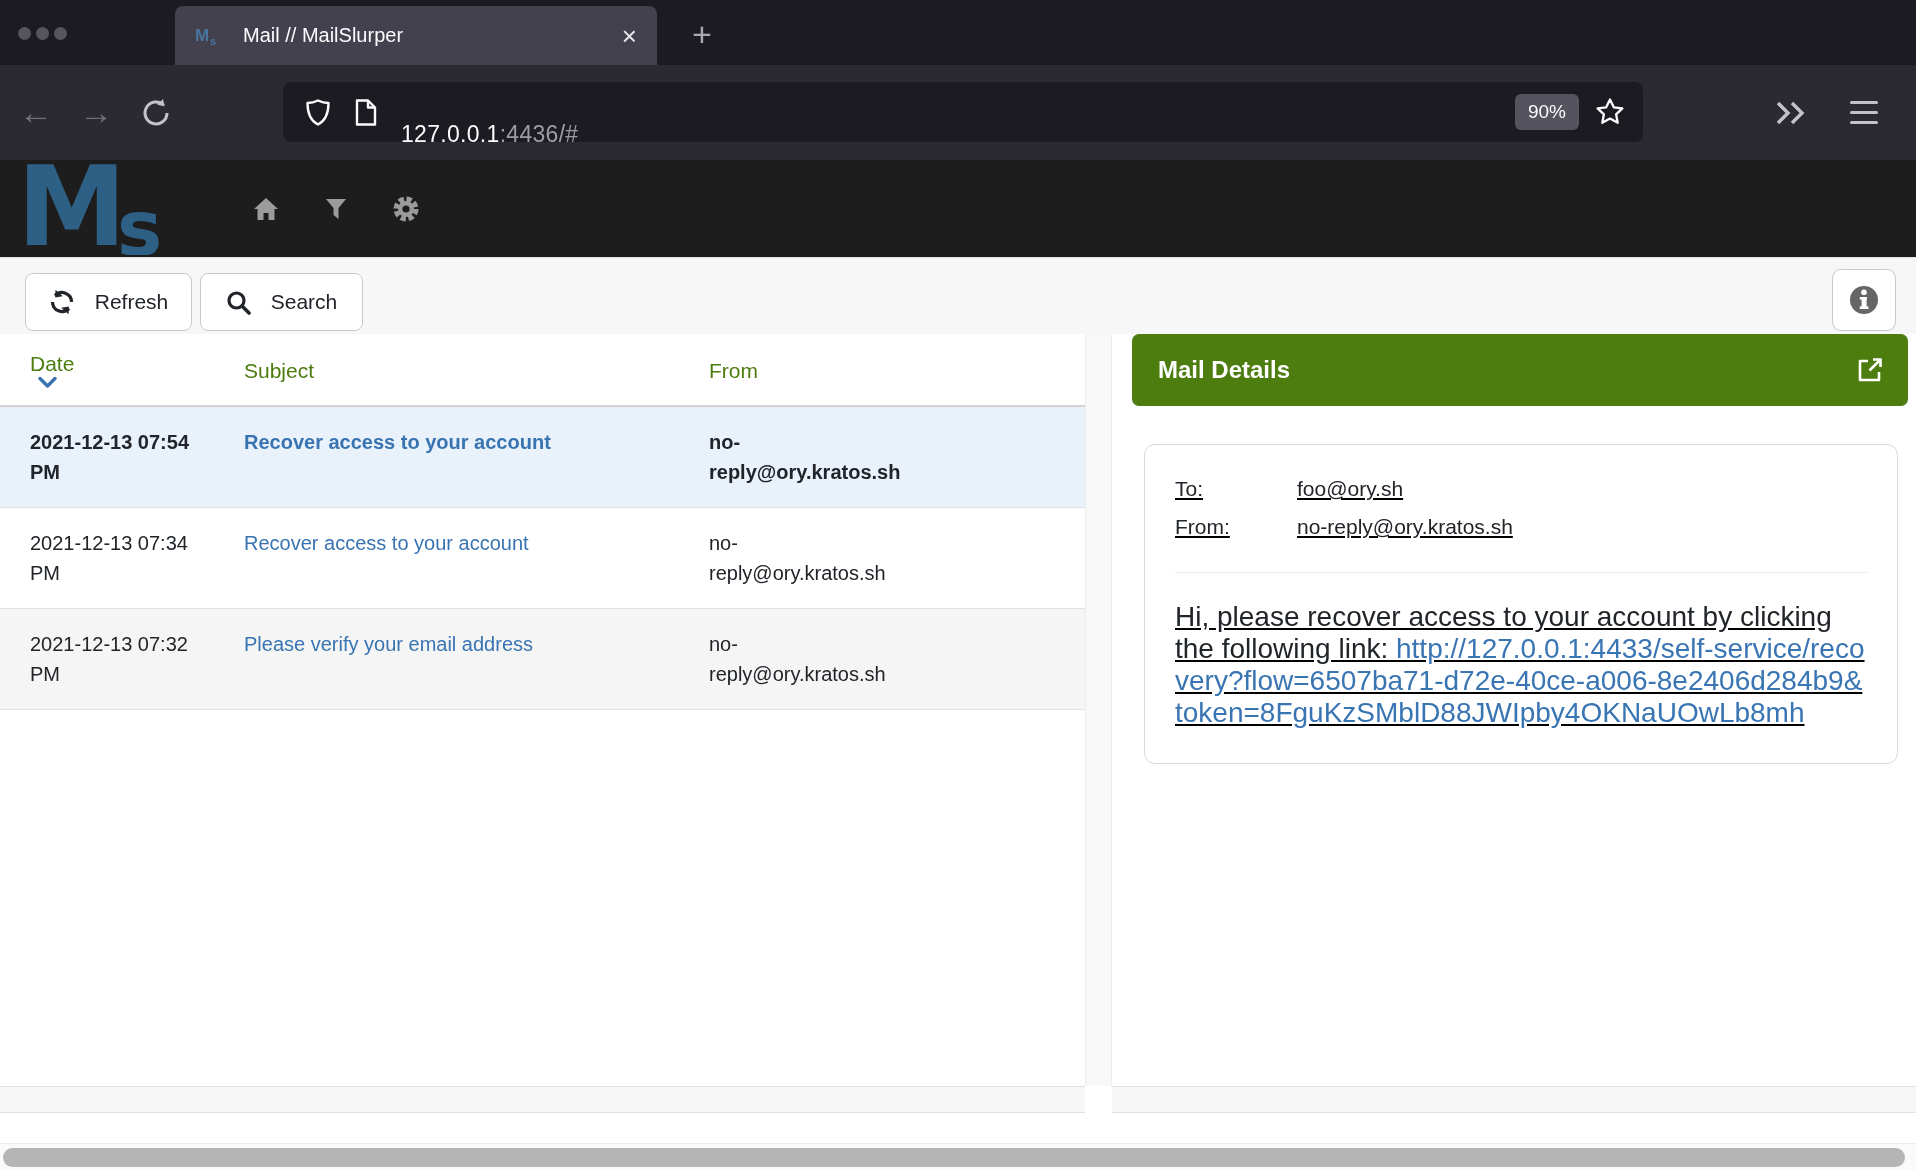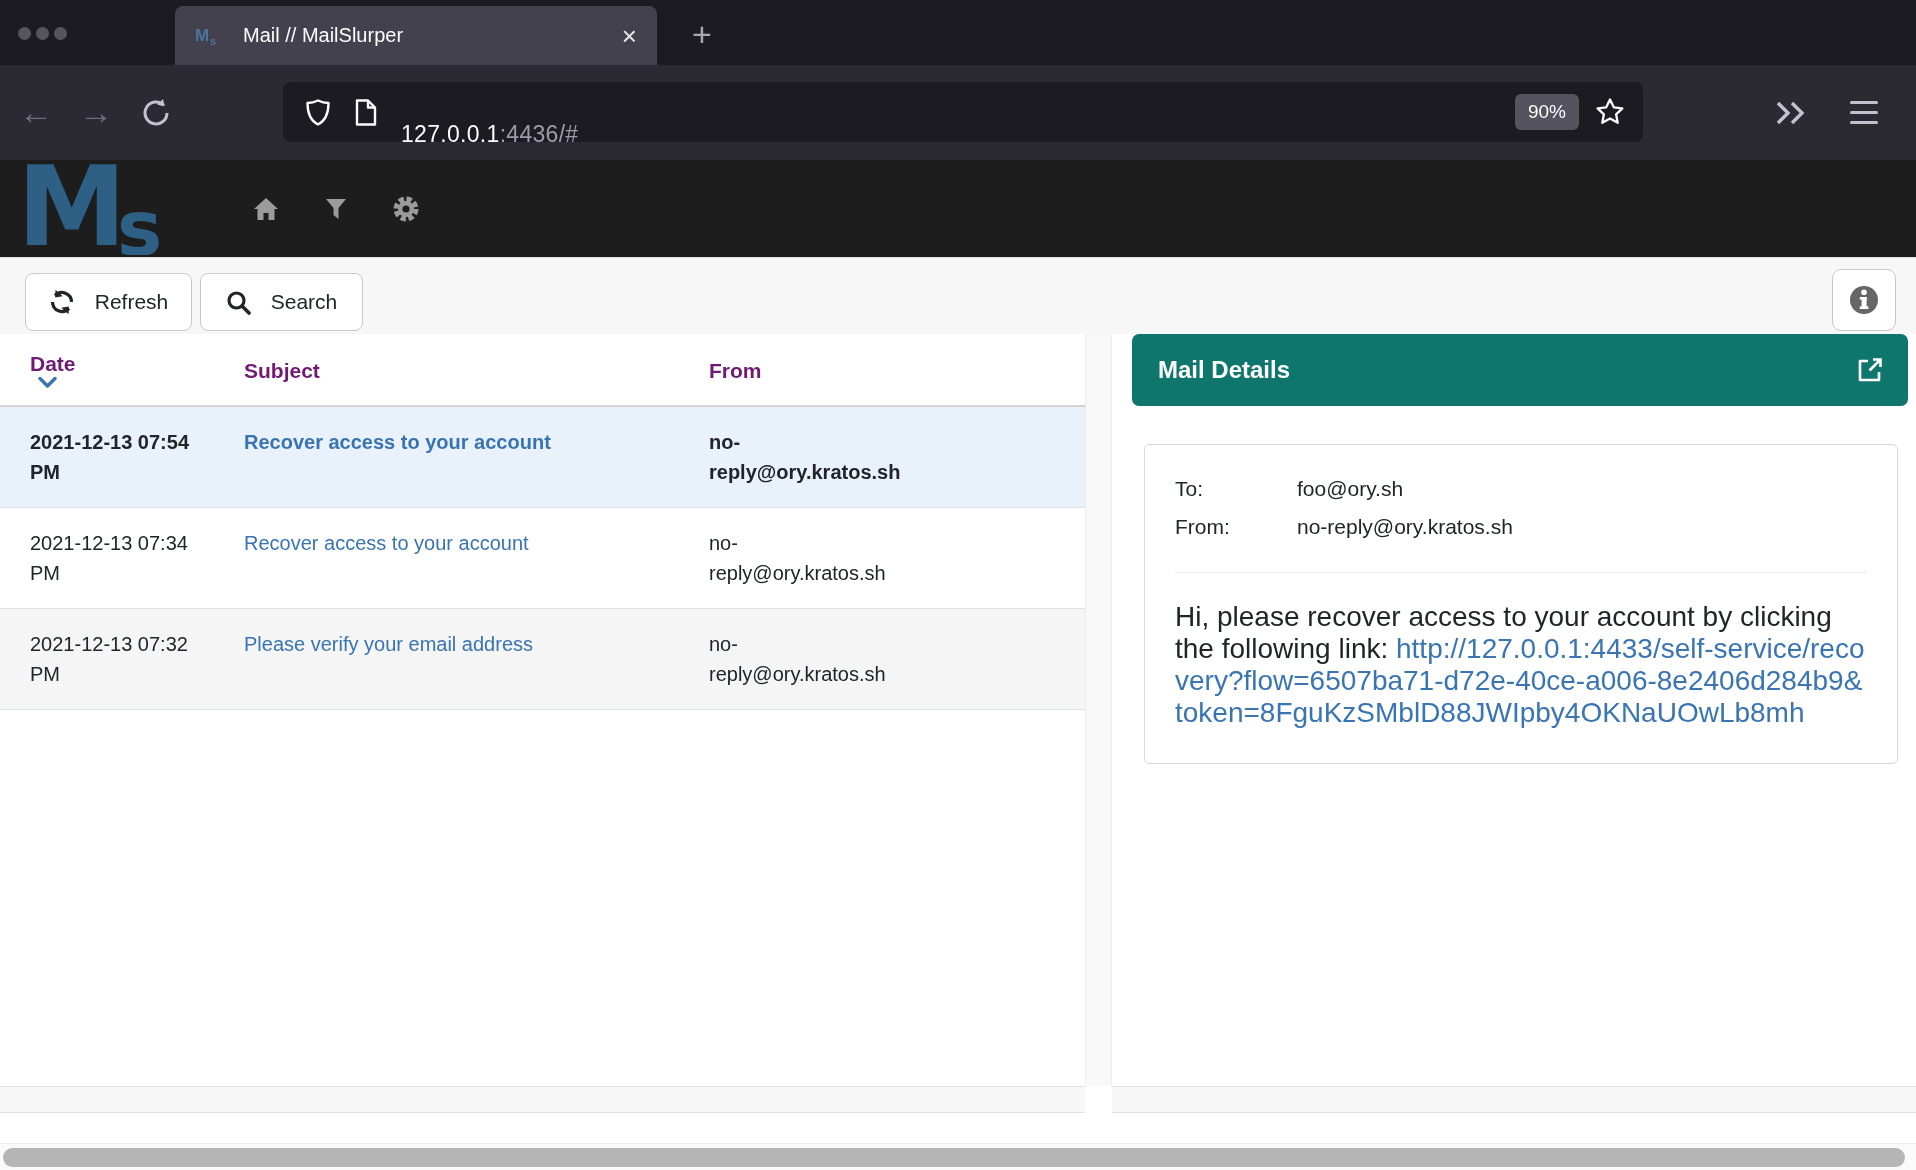--- a/index.html
+++ b/index.html
@@ -48,38 +48,38 @@
 
   
   .content { display:flex; height:752px; background:#fff; }
   .list-panel { width:1085px; background:#fff; }
   .gutter { width:27px; background:#f8f8f8; border-left:1px solid #ececec; border-right:1px solid #ececec; }
   .details-panel { flex:1; padding:0 8px 0 20px; background:#fff; }
 
   
   table.mail { width:1085px; border-collapse:collapse; table-layout:fixed; }
   col.c-date { width:220px; } col.c-subj { width:465px; } col.c-from { width:220px; } col.c-pad { width:180px; }
-  table.mail th { text-align:left; color:#701a75; font-size:21px; font-weight:bold; padding:18px 24px 16px 24px;
+  table.mail th { text-align:left; color:#4d7c0f; font-size:21px; font-weight:normal; padding:18px 24px 16px 24px;
                   border-bottom:2px solid #d4d4d4; cursor:pointer; }
   table.mail th.th-date { padding-left:30px; }
   table.mail td { font-size:20px; color:#212529; padding:20px 24px 20px 24px; vertical-align:top;
                   line-height:30px; border-bottom:1px solid #dee2e6; }
   table.mail td.td-date { padding-left:30px; }
   table.mail td.td-pad { padding:0; }
   tr.row-selected { background:#e9f1fb; }
   tr.row-selected td { font-weight:bold; }
   tr.row-stripe { background:#f5f5f5; }
   a.subject-link { color:#3874b2; text-decoration:none; cursor:pointer; }
   .sort-caret { margin-left:8px; vertical-align:2px; }
 
   
-  .details-header { height:72px; background:#0f766e; border-radius:7px; display:flex; align-items:center;
+  .details-header { height:72px; background:#4d7c0f; border-radius:7px; display:flex; align-items:center;
                     justify-content:space-between; padding:0 24px 0 26px; }
   .details-title { color:#fff; font-size:24px; font-weight:bold; }
-  .details-card { margin:38px 10px 0 12px; border:1px solid #d9d9d9; border-radius:5px; padding:28px 30px 34px 30px; }
+  .details-card { margin:38px 10px 0 12px; border:1px solid #d9d9d9; border-radius:11px; padding:28px 30px 34px 30px;text-decoration:underline; }
   .meta-row { display:flex; font-size:21px; color:#212529; line-height:31px; margin-bottom:7px; }
   .meta-label { width:122px; flex:none; }
   .details-card hr { border:none; border-top:1px solid #e9e9e9; margin:30px 0 28px 0; }
   .mail-body { font-size:28px; color:#212529; line-height:32px; }
   a.mail-link { color:#3974b3; text-decoration:none; word-break:break-all; cursor:pointer; }
 
   
   .footer-strip { height:27px; display:flex; }
   .footer-strip .seg { background:#f7f7f7; border-top:1px solid #e2e2e2; border-bottom:1px solid #e2e2e2; height:100%; }
   .footer-strip .seg-left { width:1085px; }

